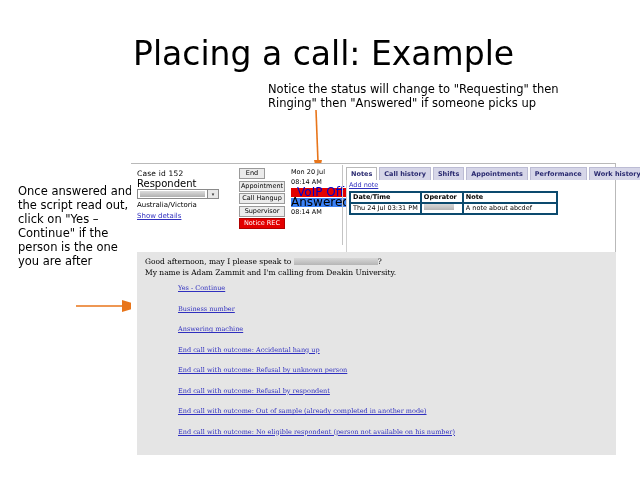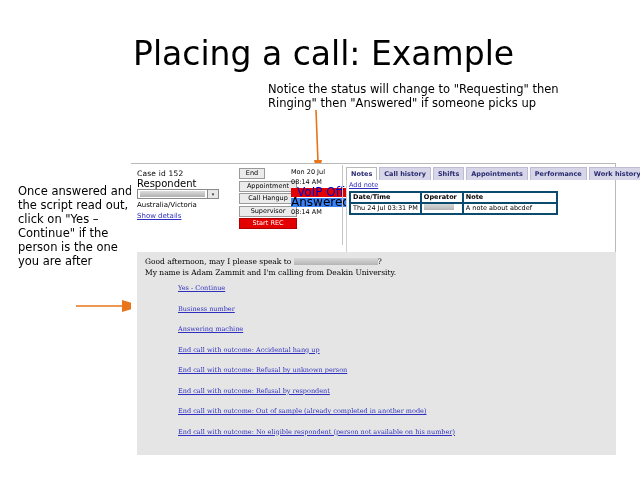--- a/index.html
+++ b/index.html
@@ -48,21 +48,21 @@
   }
   .combo .bar{flex:1;height:6px;margin:0 2px;background:linear-gradient(180deg,#dcdcdc,#b0b0b0);}
   .combo .btn{width:10px;height:100%;border-left:1px solid #8a8a8a;background:#e8e8e8;
     display:flex;align-items:center;justify-content:center;font-size:5px;color:#333;}
   .info .loc{margin-top:2px;font-size:7px;}
   .info .showlink{margin-top:2px;font-size:7px;color:#2f2fbf;text-decoration:underline;display:inline-block;}
 
   
   .btncol{position:absolute;left:108px;top:5px;width:48px;}
   .ubtn{
-    display:block;width:58px;margin-bottom:1.5px;
+    display:block;width:46px;margin-bottom:1.5px;
     font-size:6.5px;line-height:9px;text-align:center;
     border:1px solid #9a9a9a;background:#ebebeb;color:#000;box-sizing:border-box;
     font-family:"DejaVu Sans",sans-serif;
   }
   .ubtn.end{width:26px;}
   .ubtn.rec{background:#e30000;color:#fff;border-color:#b00000;}
 
   
   .stat{position:absolute;left:160px;top:5px;width:46px;font-size:6.5px;line-height:9.5px;color:#000;}
   .stat .chip{display:block;width:59px;text-align:center;font-size:12px;line-height:9px;margin:1px 0;}
@@ -138,21 +138,21 @@
       </div>
       <div class="loc">Australia/Victoria</div>
       <a class="showlink" href="#">Show details</a>
     </div>
 
     <div class="btncol">
       <div class="ubtn end">End</div>
       <div class="ubtn">Appointment</div>
       <div class="ubtn">Call Hangup</div>
       <div class="ubtn">Supervisor</div>
-      <div class="ubtn rec">Start REC</div>
+      <div class="ubtn rec">Notice REC</div>
     </div>
 
     <div class="stat">
       <div>Mon 20 Jul</div>
       <div>08:14 AM</div>
       <div class="chip off">VoIP Off</div>
       <div class="chip ans">Answered</div>
       <div>08:14 AM</div>
     </div>
     <div class="vsep"></div>

